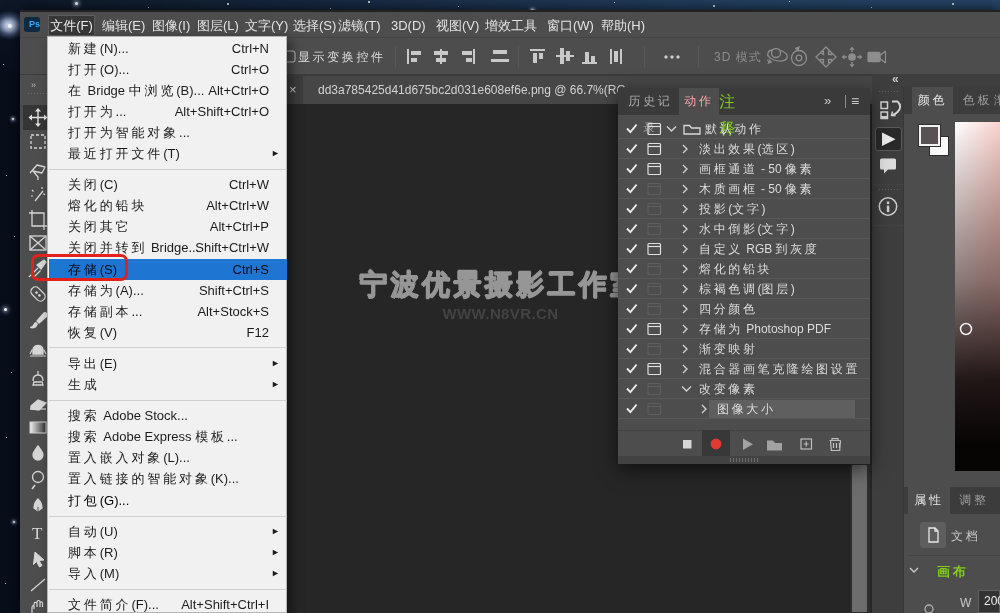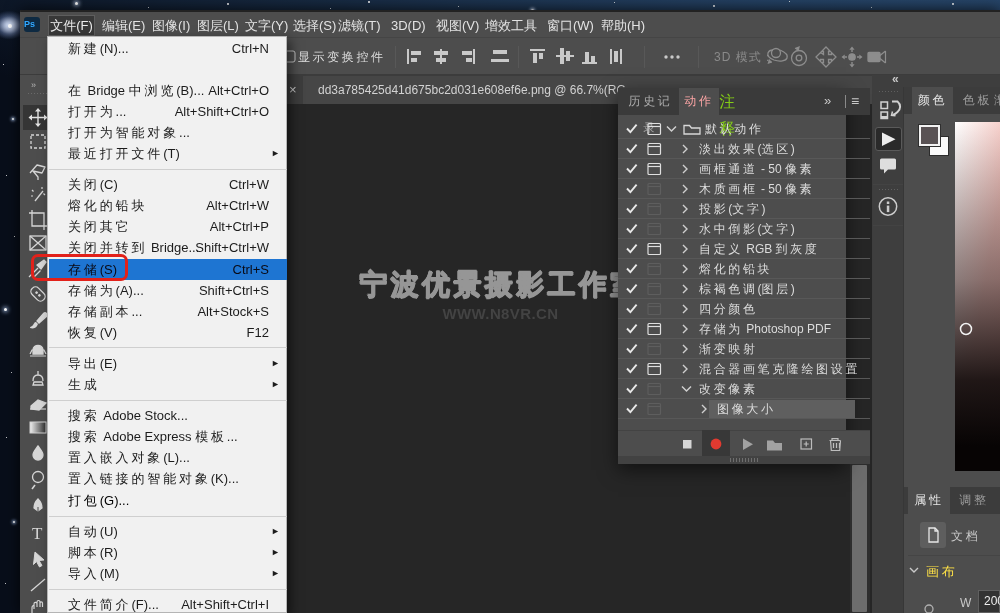--- a/index.html
+++ b/index.html
@@ -18,21 +18,21 @@
       radial-gradient(26px 20px at 9px 25px, rgba(205,220,255,.95), rgba(120,150,220,.3) 45%, rgba(0,0,0,0) 72%),
       radial-gradient(1250px 400px at 99% -170px, #3e6997 0%, #2d5078 32%, #172a42 68%, #080e1a 100%);
   }
   #stars { left:0; top:0; width:1000px; height:613px; }
   #stars i { position:absolute; width:2px; height:2px; border-radius:50%; background:#fff; }
   
   #win { left:20px; top:10px; width:980px; height:603px; background:#4d4d4d; box-shadow:0 0 14px rgba(0,0,0,.75); border-top:2px solid #222; border-left:1px solid #2c2c2c; }
   
   #menubar { left:20px; top:12px; width:980px; height:26px; background:#4d4d4d; border-bottom:1px solid #454545; }
   #pslogo { left:24px; top:17px; width:16px; height:15px; background:#0e2a42; border-radius:3px;
-    color:#31a8ff; font-size:9px; font-weight:bold; text-align:left; line-height:15px; }
+    color:#31a8ff; font-size:9px; font-weight:bold; text-align:right; line-height:15px; }
   .mitem { position:absolute; top:16px; height:19px; line-height:19px; color:#e3e3e3; font-size:13px; white-space:nowrap; }
   #m-file { left:48px; top:15px; width:47px; height:21px; background:#383838; border:1px solid #5e5e5e; color:#ececec;
     text-align:center; line-height:19px; font-size:13px; }
   
   #optbar { left:20px; top:38px; width:980px; height:37px; background:#4d4d4d; border-bottom:1px solid #3c3c3c; }
   
   #toolbar { left:20px; top:75px; width:36px; height:538px; background:#4d4d4d; border-right:1px solid #444; }
   
   #tabbar { left:56px; top:75px; width:816px; height:29px; background:#3c3c3c; }
   #tabactive { left:303px; top:76px; width:569px; height:28px; background:#464646; color:#d2d2d2; font-size:12px; line-height:28px; }
@@ -282,34 +282,34 @@
     <svg width="26" height="26" xmlns="http://www.w3.org/2000/svg">
         <path d="M9 6h6l3 3v11H9z" fill="none" stroke="#e8e8e8" stroke-width="1.3"></path>
         <path d="M15 6v3h3" fill="none" stroke="#e8e8e8" stroke-width="1.3"></path>
       </svg>
   </div>
   <div class="abs" style="left:47px;top:441px;color:#c9c9c9;font-size:12px"><span class="cj">文档</span></div>
   <div class="abs" style="left:4px;top:468px;width:92px;height:1px;background:#454545"></div>
   <svg class="abs" style="left:4px;top:478px" width="12" height="10" xmlns="http://www.w3.org/2000/svg">
       <path d="M2 3l4 4 4-4" fill="none" stroke="#c9c9c9" stroke-width="1.4"></path>
     </svg>
-  <div class="abs" style="left:22px;top:476px;color:#fde047;font-size:13px;font-weight:normal"><span class="cj">画布</span></div>
+  <div class="abs" style="left:33px;top:476px;color:#84cc16;font-size:13px;font-weight:bold"><span class="cj">画布</span></div>
   <div class="abs" style="left:56px;top:509px;color:#c9c9c9;font-size:12px">W</div>
   <div class="abs" style="left:74px;top:503px;width:22px;height:23px;background:#333;border:1px solid #606060;color:#ececec;font-size:12px;line-height:21px;padding-left:5px">200</div>
   <svg class="abs" style="left:18px;top:515px" width="14" height="11" xmlns="http://www.w3.org/2000/svg">
       <circle cx="7" cy="7" r="4" fill="none" stroke="#b0b0b0" stroke-width="1.3"></circle>
     </svg>
 </div>
 <div id="collapse" class="abs">
     <span style="position:absolute;left:20px;top:-1px;font-size:12px;font-weight:bold">«</span>
   </div>
 <div id="vscroll" class="abs" style="left:850px;top:464px;width:20px;height:149px;background:#2e2e2e">
     <div style="position:absolute;left:2px;top:1px;width:15px;height:147px;background:#6d6d6d;border-radius:1px"></div>
   </div>
-<div id="actionspanel" class="abs" style="left:618px;top:88px;width:228px;height:376px;background:#4d4d4d;box-shadow:0 6px 18px rgba(0,0,0,.55)">
+<div id="actionspanel" class="abs" style="left:618px;top:88px;width:252px;height:376px;background:#4d4d4d;box-shadow:0 6px 18px rgba(0,0,0,.55)">
   <div class="abs" style="left:0;top:0;width:252px;height:27px;background:#3a3a3a"></div>
   <div class="abs" style="left:4px;top:0;width:57px;height:27px;color:#ababab;font-size:12px;line-height:27px;text-align:center"><span class="cj">历史记录</span></div>
   <div class="abs" style="left:61px;top:0;width:40px;height:27px;background:#4d4d4d;color:#fca5a5;font-size:12px;line-height:27px;text-align:center"><span class="cj">动作</span></div>
   <div class="abs" style="left:92px;top:0;width:38px;height:27px;color:#84cc16;font-size:16px;line-height:27px;text-align:center"><span class="cj">注释</span></div>
   <div class="abs" style="left:206px;top:0;width:20px;height:27px;color:#c9c9c9;font-size:13px;line-height:26px">»</div>
   <div class="abs" style="left:227px;top:7px;width:1px;height:13px;background:#8a8a8a"></div>
   <div class="abs" style="left:233px;top:0;width:16px;height:27px;color:#c9c9c9;font-size:14px;line-height:26px">≡</div>
   <div class="abs" style="left:91px;top:312px;width:146px;height:19px;background:#5f5f5f"></div>
   <div id="arows" class="abs" style="left:0;top:27px;width:252px;height:317px">
 <div class="arow" style="top:4px"></div>
@@ -451,20 +451,24 @@
     </svg>
   </div>
   <div class="abs" style="left:0;top:368px;width:252px;height:8px;background:#424242"></div>
   <div class="abs" style="left:112px;top:370px;width:30px;height:4px;background:repeating-linear-gradient(90deg,#6e6e6e 0 1px,transparent 1px 3px)"></div>
 </div>
 <div id="filemenu" class="abs" style="left:47px;top:36px;width:240px;height:577px;background:#f1f1f1;border:1px solid #b5b5b5;box-shadow:4px 4px 10px rgba(0,0,0,.5);font-size:13px;color:#1c1c1c">
 <div class="mrow" style="top:0.5px">
       <span class="ml" style=""><span class="cj">新建</span>(N)...</span>
       <span class="ms">Ctrl+N</span>
     </div>
+<div class="mrow" style="top:21.6px">
+      <span class="ml" style=""><span class="cj">打开</span>(O)...</span>
+      <span class="ms">Ctrl+O</span>
+    </div>
 <div class="mrow" style="top:42.7px">
       <span class="ml" style=""><span class="cj">在</span> Bridge <span class="cj">中浏览</span>(B)...</span>
       <span class="ms">Alt+Ctrl+O</span>
     </div>
 <div class="mrow" style="top:63.8px">
       <span class="ml" style=""><span class="cj">打开为</span>...</span>
       <span class="ms">Alt+Shift+Ctrl+O</span>
     </div>
 <div class="mrow" style="top:84.9px">
       <span class="ml" style=""><span class="cj">打开为智能对象</span>...</span>

